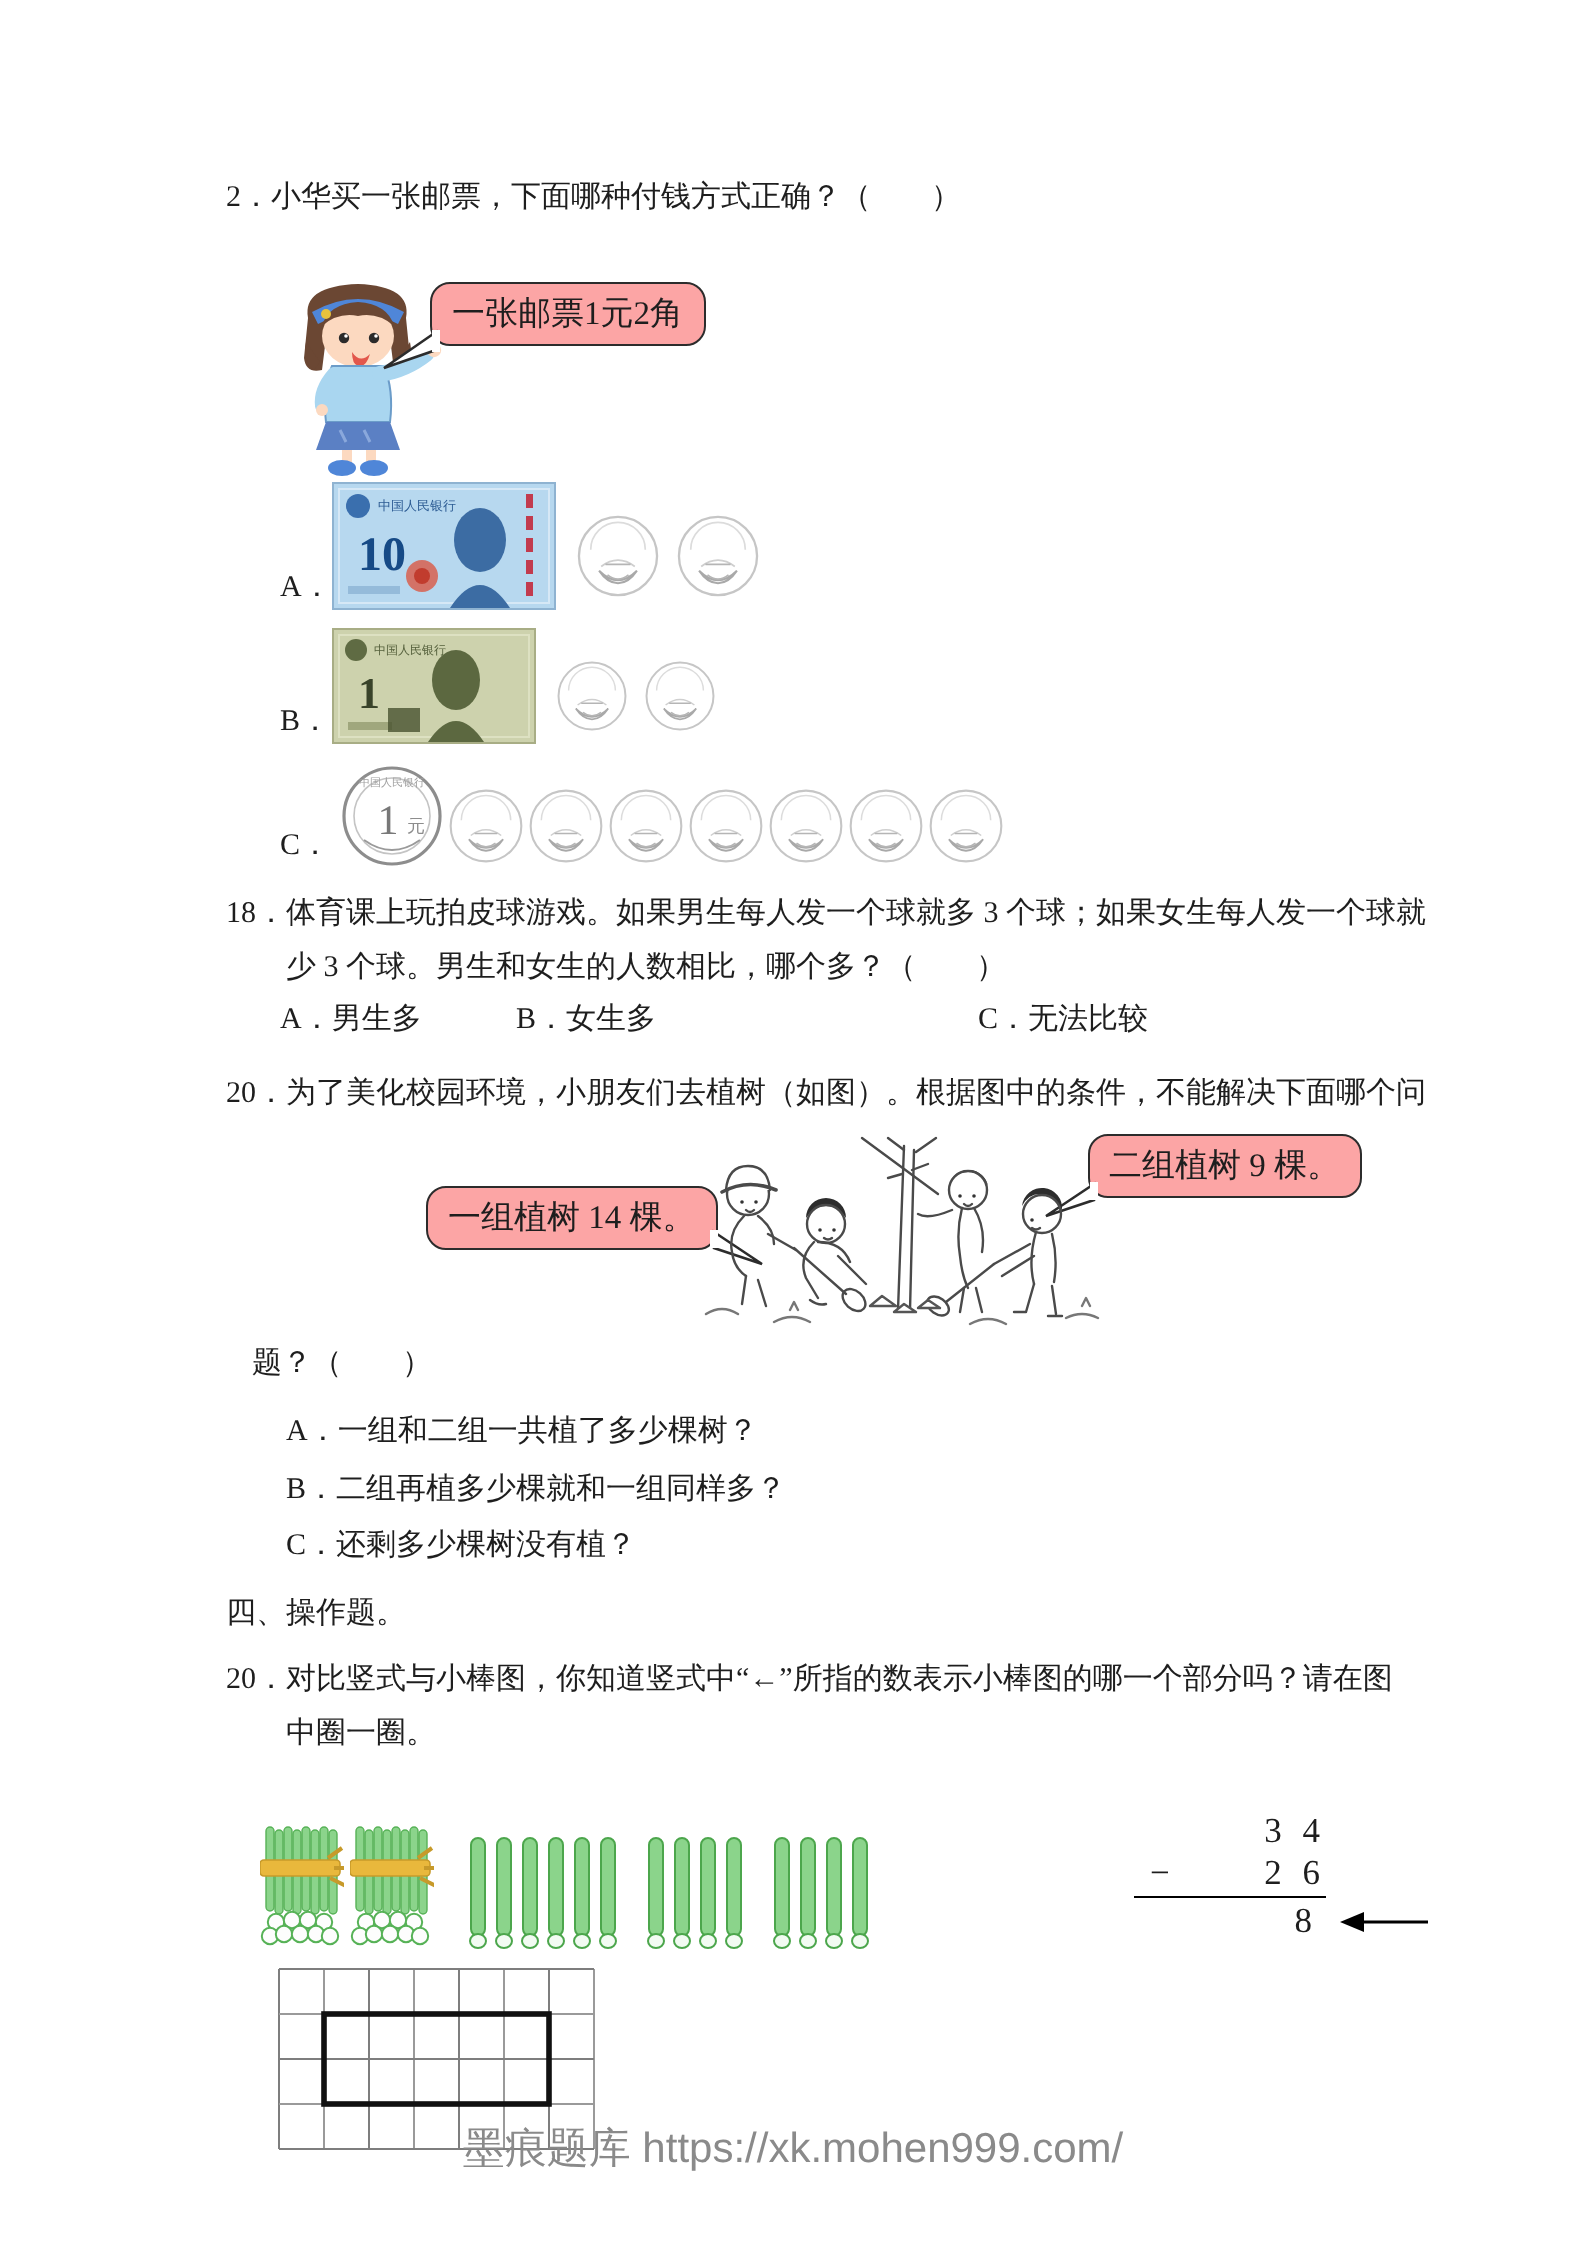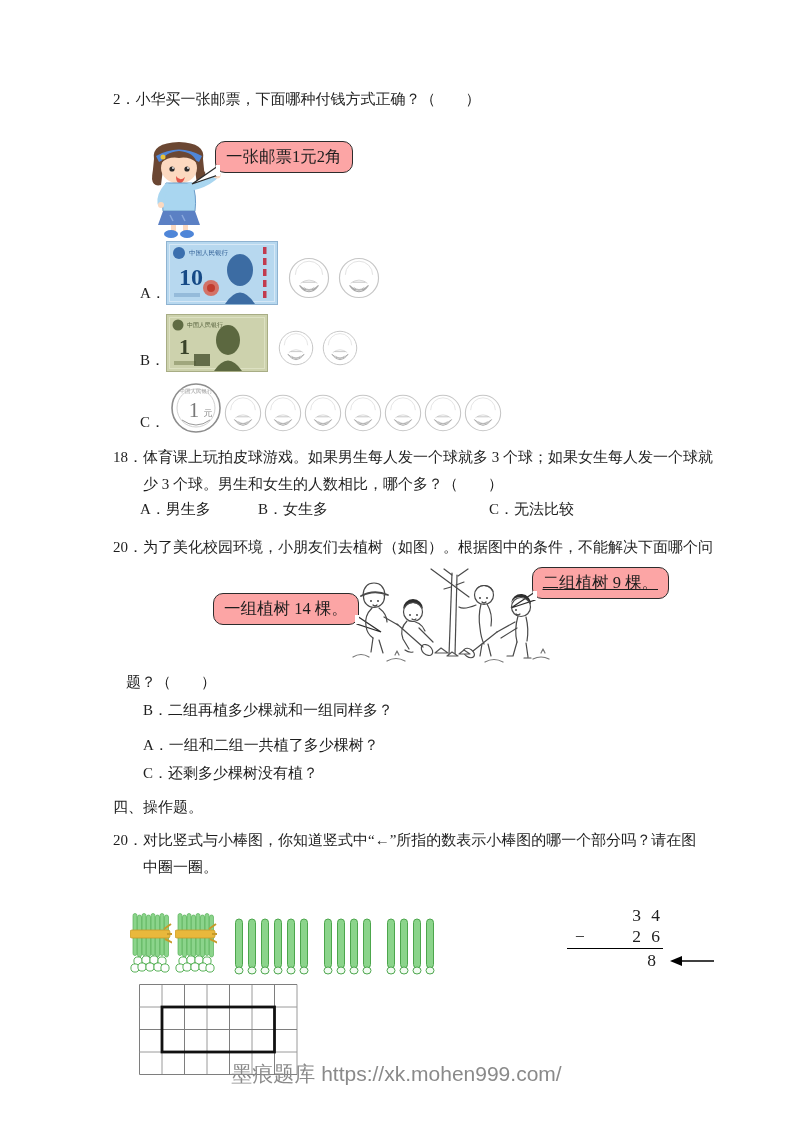--- a/index.html
+++ b/index.html
@@ -33,21 +33,21 @@
 
   
   .q18-opts{position:relative;height:26px;margin-top:2px;}
   .q18-opts span{position:absolute;top:0;white-space:nowrap;}
   .q18-opts .o1{left:27px;} .q18-opts .o2{left:145px;} .q18-opts .o3{left:376px;text-align:right;}
 
   
   .q19-figure{position:relative;height:104px;margin-top:4px;margin-left:100px;width:472px;}
   .b19l{left:0;top:6px;margin-top:22px;}
   .b19l .tail{right:-25px;top:20px;}
-  .b19r{right:16px;top:2px;text-decoration:underline;}
+  .b19r{right:4px;top:2px;}
   .b19r .tail{left:-24px;top:22px;}
   .scene{position:absolute;left:122px;top:2px;}
   .q19-opt{white-space:nowrap;line-height:28.5px;padding-left:30px;}
 
   
   .q20-figure{display:flex;align-items:flex-end;margin-top:28px;padding-left:17px;height:66px;}
   .sticks{display:flex;align-items:flex-end;}
   .sticks .bundle{margin-right:3px;}
   .sticks .grp{display:flex;align-items:flex-end;margin-left:14px;gap:3px;}
   .vcalc{font-size:17.5px;letter-spacing:3px;width:88px;position:relative;margin-left:auto;margin-right:42px;margin-bottom:4px;}
@@ -313,22 +313,22 @@
         <path d="M182 75 l-4 14 M191 76 l2 14 M172 89 h6 M189 91 h7"></path>
 
         <path d="M18 90 q8 -5 16 0 M52 94 q9 -5 18 0 M150 95 q9 -5 18 0 M198 92 q8 -4 16 0" stroke="#777"></path>
         <path d="M100 86 l6 -5 7 5 z M112 89 l5 -4 6 4 z M124 87 l5 -4 6 4 z" fill="#fff" stroke="#555"></path>
         <path d="M60 88 l2 -4 l2 4 M206 86 l2 -4 l2 4" stroke="#777"></path>
       </g>
     </svg>
   </div>
 
   <div class="line indent13">题？（　　）</div>
+  <div class="q19-opt mt6">A．一组和二组一共植了多少棵树？</div>
   <div class="q19-opt">B．二组再植多少棵就和一组同样多？</div>
-  <div class="q19-opt mt6">A．一组和二组一共植了多少棵树？</div>
   <div class="q19-opt">C．还剩多少棵树没有植？</div>
 
   <div class="line mt6">四、操作题。</div>
 
   <div class="line mt6">20．对比竖式与小棒图，你知道竖式中“←”所指的数表示小棒图的哪一个部分吗？请在图</div>
   <div class="line indent30">中圈一圈。</div>
 
   <div class="q20-figure">
     <div class="sticks" id="sticks-area">
         <svg class="bundle" width="42" height="62" viewBox="0 0 42 62">

